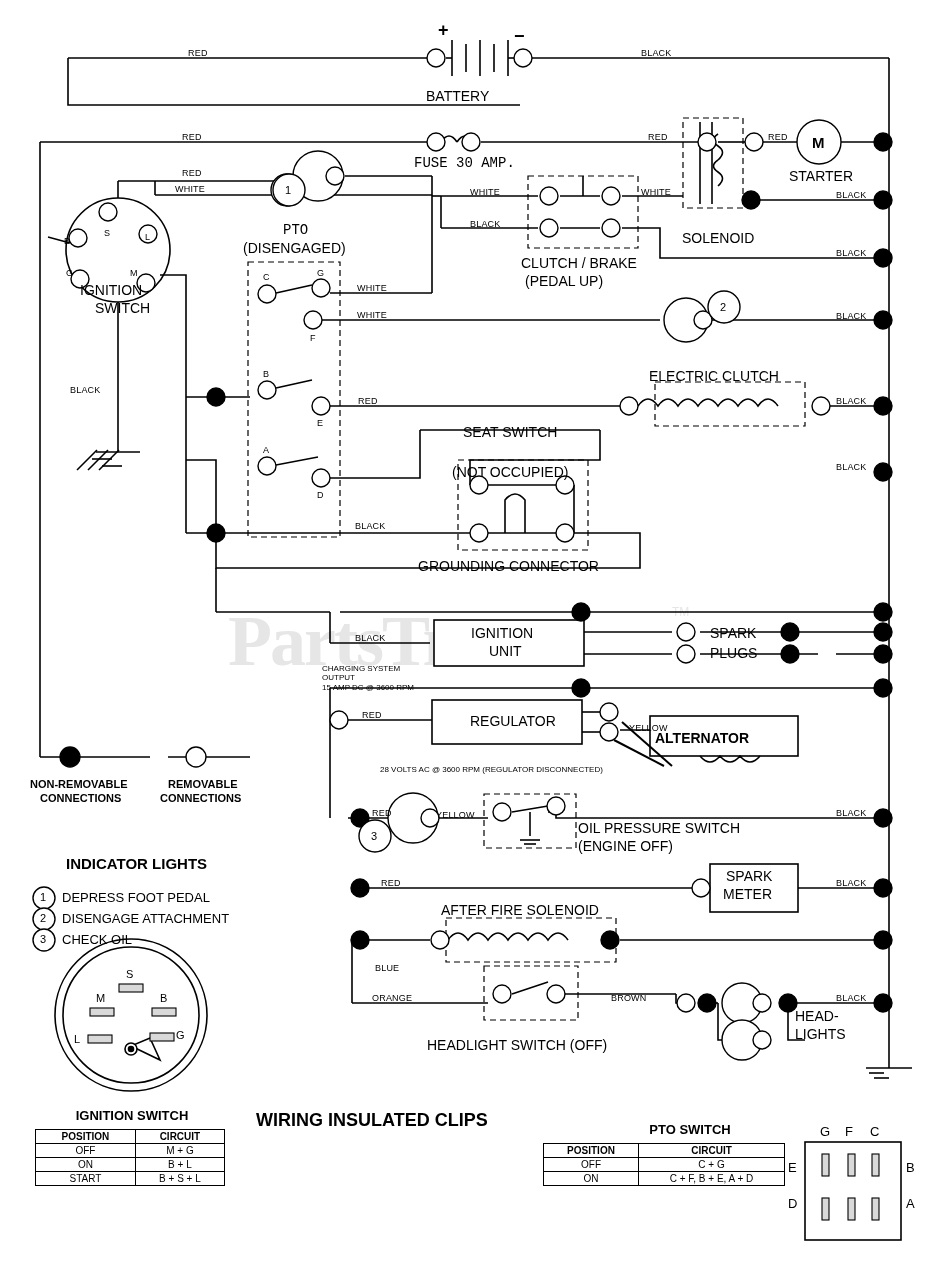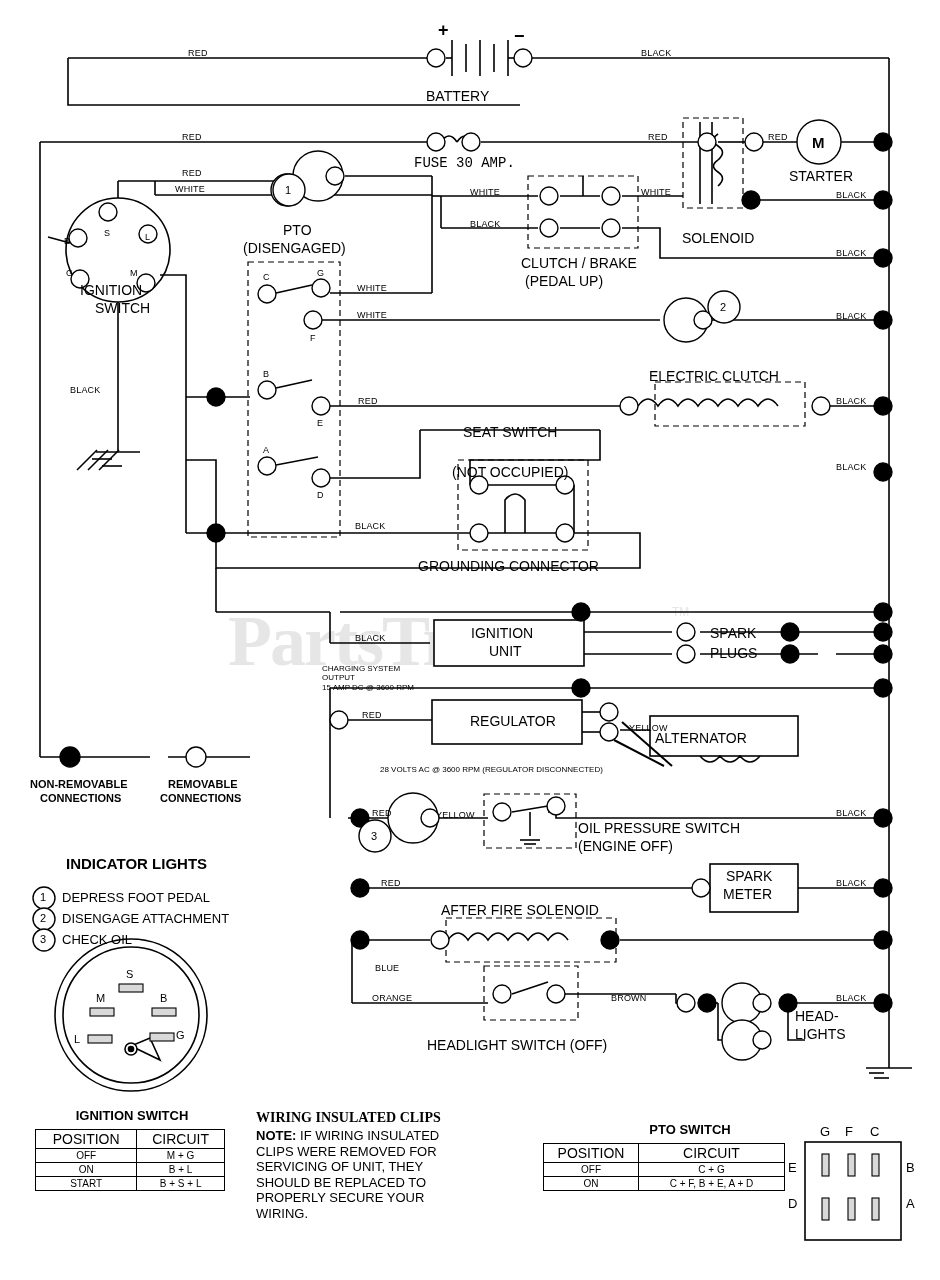--- a/index.html
+++ b/index.html
@@ -10,21 +10,21 @@
   .w{font-size:9px;letter-spacing:.2px;}            
   .t{font-size:14px;}                                
   .tb{font-size:14px;font-weight:bold;}
   .sm{font-size:8px;}
   .xs{font-size:7px;}
   .wm{position:absolute;left:228px;top:600px;font-size:72px;font-weight:bold;color:#e6e6e6;
       letter-spacing:-2px;font-family:"Liberation Serif",serif;}
   .wmtm{position:absolute;left:672px;top:605px;font-size:12px;color:#e6e6e6;}
   table.leg{border-collapse:collapse;font-size:10px;}
   table.leg td,table.leg th{border:1px solid #000;padding:1px 4px;text-align:center;font-weight:normal;}
-  table.leg th{font-weight:normal;font-size:14px;}
+  table.leg th{font-weight:bold;font-size:10px;}
   .tbl-title{font-size:13px;font-weight:bold;text-align:center;}
   .note-b{font-weight:bold;}
   .ind{font-size:13px;}
 </style>
 </head>
 <body>
 
 <div id="sheet">
 
   <div class="wm">PartsTree</div>
@@ -356,21 +356,21 @@
   <div class="lbl w" style="left:175px;top:184px;">WHITE</div>
   <div class="lbl w" style="left:104px;top:228px;">S</div>
   <div class="lbl w" style="left:64px;top:236px;">B</div>
   <div class="lbl w" style="left:145px;top:232px;">L</div>
   <div class="lbl w" style="left:66px;top:268px;">G</div>
   <div class="lbl w" style="left:130px;top:268px;">M</div>
   <div class="lbl t" style="left:80px;top:282px;">IGNITION</div>
   <div class="lbl t" style="left:95px;top:300px;">SWITCH</div>
   <div class="lbl w" style="left:70px;top:385px;">BLACK</div>
 
-  <div class="lbl t" style="left:283px;top:222px;">PTO</div>
+  <div class="lbl t" style="left:283px;top:222px;font-family:Liberation Mono, monospace;">PTO</div>
   <div class="lbl t" style="left:243px;top:240px;">(DISENGAGED)</div>
   <div class="lbl w" style="left:263px;top:272px;">C</div>
   <div class="lbl w" style="left:317px;top:268px;">G</div>
   <div class="lbl w" style="left:310px;top:333px;">F</div>
   <div class="lbl w" style="left:263px;top:369px;">B</div>
   <div class="lbl w" style="left:317px;top:418px;">E</div>
   <div class="lbl w" style="left:263px;top:445px;">A</div>
   <div class="lbl w" style="left:317px;top:490px;">D</div>
   <div class="lbl w" style="left:357px;top:283px;">WHITE</div>
   <div class="lbl w" style="left:357px;top:310px;">WHITE</div>
@@ -398,21 +398,21 @@
   <div class="lbl t" style="left:489px;top:643px;">UNIT</div>
   <div class="lbl t" style="left:710px;top:625px;">SPARK</div>
   <div class="lbl t" style="left:710px;top:645px;">PLUGS</div>
 
   <div class="lbl sm" style="left:322px;top:664px;">CHARGING SYSTEM</div>
   <div class="lbl sm" style="left:322px;top:673px;">OUTPUT</div>
   <div class="lbl sm" style="left:322px;top:683px;">15 AMP DC @ 3600 RPM</div>
   <div class="lbl w" style="left:362px;top:710px;">RED</div>
   <div class="lbl t" style="left:470px;top:713px;">REGULATOR</div>
   <div class="lbl w" style="left:629px;top:723px;">YELLOW</div>
-  <div class="lbl t" style="left:655px;top:730px;">ALTERNATOR</div>
+  <div class="lbl t" style="left:655px;top:730px;font-weight:bold;">ALTERNATOR</div>
   <div class="lbl sm" style="left:380px;top:765px;">28 VOLTS AC @ 3600 RPM (REGULATOR DISCONNECTED)</div>
 
   <div class="lbl" style="left:30px;top:778px;font-size:11px;font-weight:bold;">NON-REMOVABLE</div>
   <div class="lbl" style="left:40px;top:792px;font-size:11px;font-weight:bold;">CONNECTIONS</div>
   <div class="lbl" style="left:168px;top:778px;font-size:11px;font-weight:bold;">REMOVABLE</div>
   <div class="lbl" style="left:160px;top:792px;font-size:11px;font-weight:bold;">CONNECTIONS</div>
 
   <div class="lbl w" style="left:372px;top:808px;">RED</div>
   <div class="lbl w" style="left:436px;top:810px;">YELLOW</div>
   <div class="lbl t" style="left:578px;top:820px;">OIL PRESSURE SWITCH</div>
@@ -467,30 +467,21 @@
       <td>ON</td>
       <td>B + L</td>
     </tr>
     <tr>
       <td>START</td>
       <td>B + S + L</td>
     </tr>
   </tbody>
     </table>
 
-  <div class="lbl" style="left:256px;top:1110px;font-size:14px;font-weight:bold;font-family:Liberation Serif, serif;">WIRING INSULATED CLIPS</div>
-  <div style="position:absolute;left:256px;top:1128px;width:250px;font-size:13px;line-height:15.5px;">
-    <span class="note-b">NOTE:</span>
-    <span>IF WIRING INSULATED</span><br>
-    <span>CLIPS WERE REMOVED FOR</span><br>
-    <span>SERVICING OF UNIT, THEY</span><br>
-    <span>SHOULD BE REPLACED TO</span><br>
-    <span>PROPERLY SECURE YOUR</span><br>
-    <span>WIRING.</span>
-  </div>
+  <div class="lbl" style="left:256px;top:1110px;font-size:18px;font-weight:bold;">WIRING INSULATED CLIPS</div>
 
   <div class="lbl tbl-title" style="left:600px;top:1122px;width:180px;">PTO SWITCH</div>
   <table class="leg" style="position:absolute;left:543px;top:1143px;width:242px;">
     <tbody>
         <tr>
       <th style="width:86px;">POSITION</th>
       <th>CIRCUIT</th>
     </tr>
     <tr>
       <td>OFF</td>

